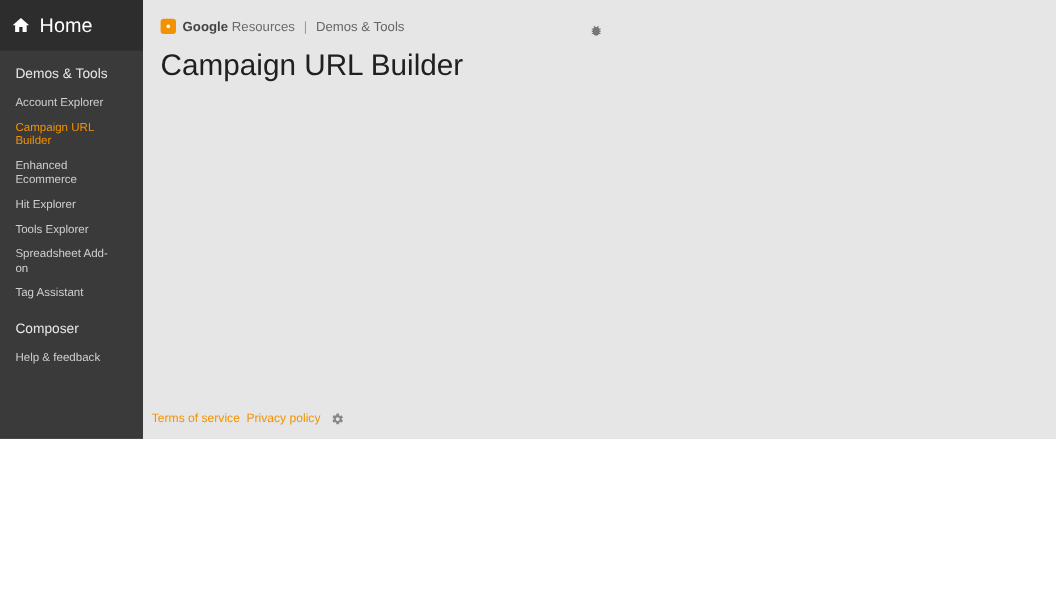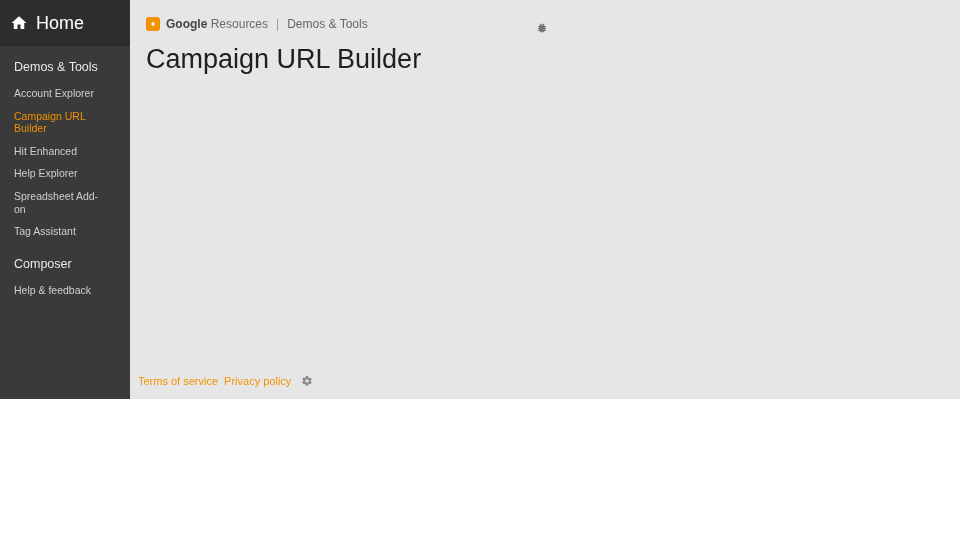--- a/index.html
+++ b/index.html
@@ -136,22 +136,23 @@
         <svg width="18" height="18" viewBox="0 0 24 24">
             <path d="M10 20v-6h4v6h5v-8h3L12 3 2 12h3v8z"></path>
           </svg>
       </span>
       <span class="label">Home</span>
     </div>
 
     <div class="nav-section-title">Demos &amp; Tools</div>
     <div class="nav-item">Account Explorer</div>
     <div class="nav-item active">Campaign URL Builder</div>
-    <div class="nav-item">Hit Enhanced</div>
-    <div class="nav-item">Help Explorer</div>
+    <div class="nav-item">Enhanced Ecommerce</div>
+    <div class="nav-item">Hit Explorer</div>
+    <div class="nav-item">Tools Explorer</div>
     <div class="nav-item">Spreadsheet Add-on</div>
     <div class="nav-item">Tag Assistant</div>
 
     <div class="nav-section-title">Composer</div>
     <div class="nav-item">Help &amp; feedback</div>
   </nav>
 
   <main class="main">
     <div class="brand-row">
       <span class="brand-badge">

